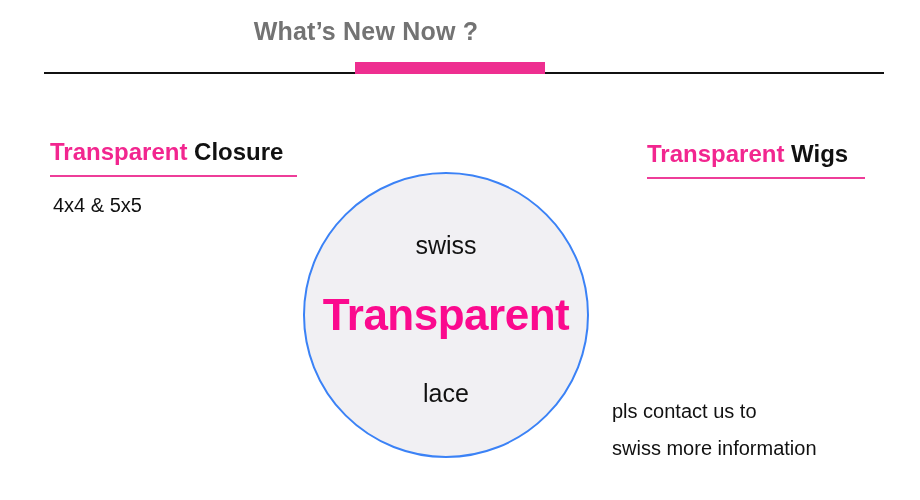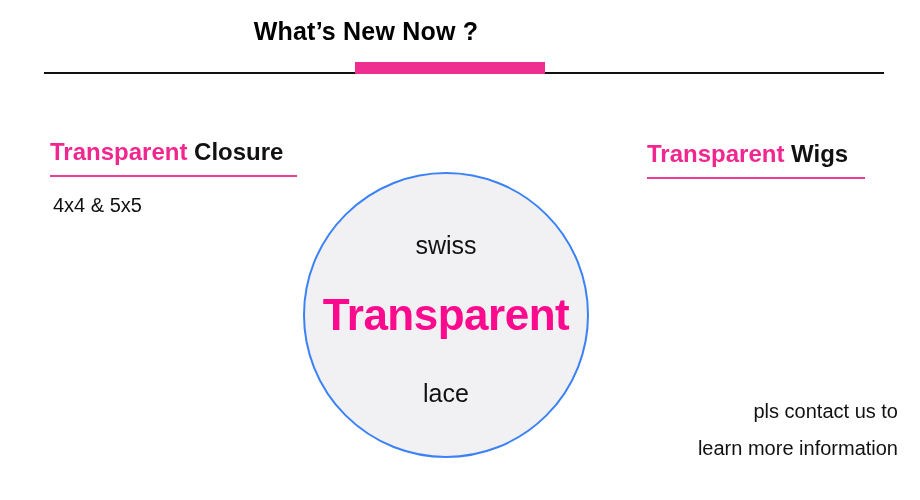--- a/index.html
+++ b/index.html
@@ -22,21 +22,21 @@
 
   
   .page-title {
     position: absolute;
     left: 0;
     top: 17px;
     width: 732px;
     text-align: center;
     font-size: 25px;
     font-weight: bold;
-    color: #000000;
+    color: #737373;
     letter-spacing: 0.2px;
     white-space: nowrap;
   }
   .header-rule {
     position: absolute;
     left: 44px;
     top: 72px;
     width: 840px;
     height: 2px;
     background: #111111;
@@ -84,21 +84,21 @@
   #block-closure  .block-sub { padding-left: 3px; }
 
   #block-wigs     { left: 647px; top: 140px; }
   #block-wigs     .block-underline { width: 218px; }
   #block-wigs     .block-sub { padding-left: 6px; }
 
   #block-frontal  { left: 40px;  top: 394px; }
   #block-frontal  .block-underline { width: 240px; }
   #block-frontal  .block-sub { padding-left: 2px; }
 
-  #block-contact  { left: 628px; top: 393px; width: 270px; text-align: right; }
+  #block-contact  { left: 612px; top: 393px; width: 270px; text-align: left; }
   #block-contact  .contact-line {
     font-size: 20px;
     color: #111111;
     line-height: 1.85;
     white-space: nowrap;
   }
 
   
   .center-circle {
     position: absolute;
@@ -166,21 +166,21 @@
     <div class="block-heading">
       <span class="hl">Transparent</span>
       <span>Wigs</span>
     </div>
     <div class="block-underline"></div>
   </div>
 
 
   <div class="block" id="block-contact">
     <div class="contact-line">pls contact us to</div>
-    <div class="contact-line">learn more information</div>
+    <div class="contact-line">swiss more information</div>
   </div>
 
   <div class="center-circle">
     <div class="circle-top-word">swiss</div>
     <div class="circle-main-word">Transparent</div>
     <div class="circle-bottom-word">lace</div>
   </div>
 
 </div>
 

